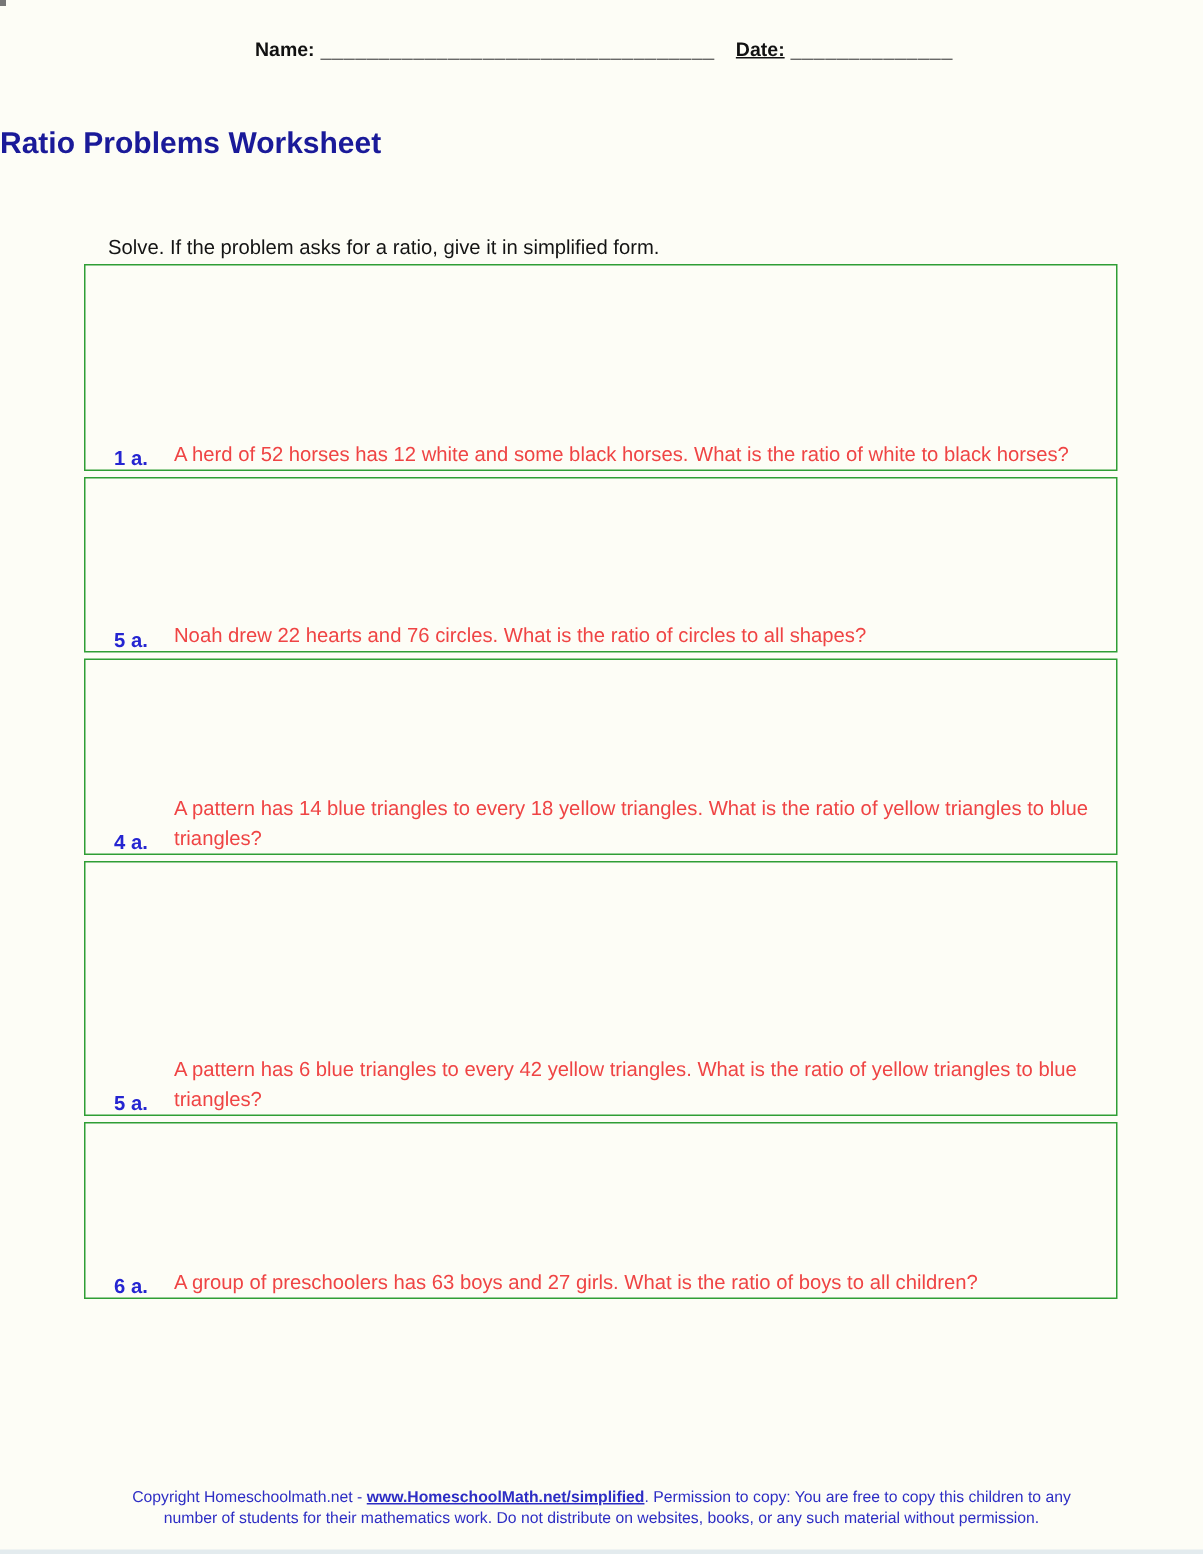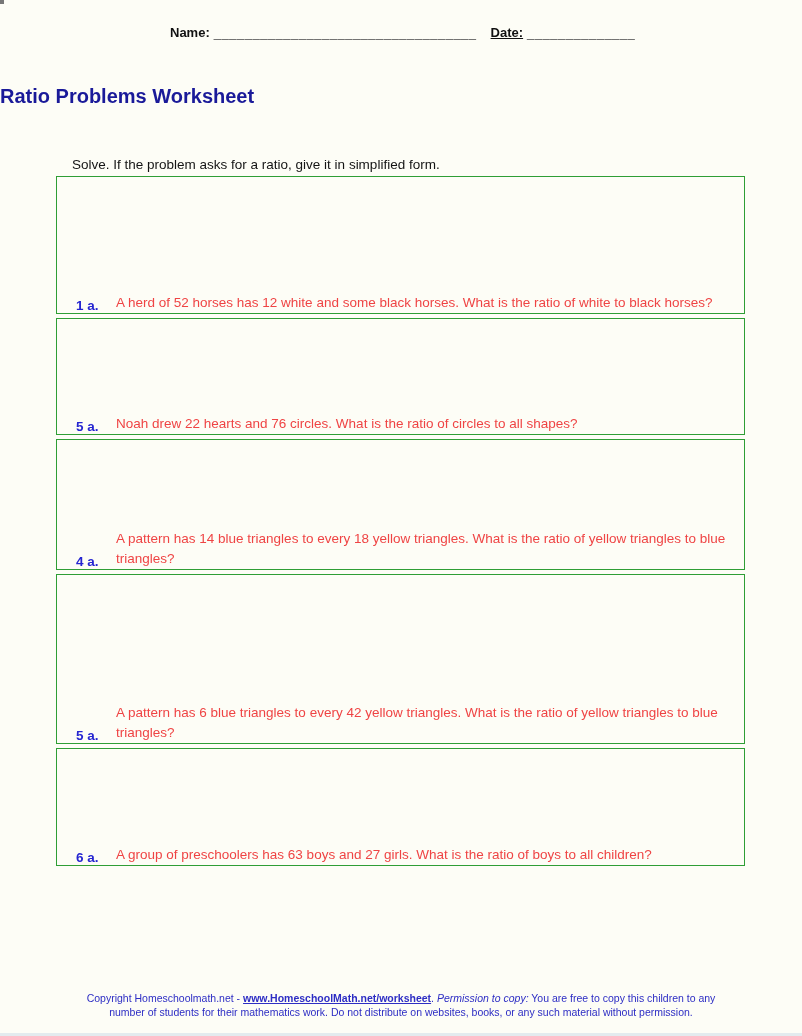--- a/index.html
+++ b/index.html
@@ -63,21 +63,21 @@
   .footer{
     position:absolute;left:0;right:0;top:992px;
     margin:0 auto;width:640px;
     text-align:center;
     font-size:10.5px;line-height:13.5px;
     color:var(--footer-text);
   }
   .flink{
     font-weight:bold;text-decoration:underline;color:var(--footer-text);cursor:pointer;
   }
-  .perm-italic{font-style:italic;}
+  .perm-italic{}
 </style>
 </head>
 <body>
 
 <div class="sheet">
 
   <div class="corner-mark"></div>
 
   <div class="header-row">
     <span class="hdr-label">Name:</span><span class="blank">__________________________________</span><span class="hdr-label date-label">Date:</span><span class="blank">______________</span>
@@ -103,17 +103,17 @@
     <div class="problem" style="height:170px">
       <span class="plabel">5 a.</span>
       <span class="ptext">A pattern has 6 blue triangles to every 42 yellow triangles. What is the ratio of yellow triangles to blue triangles?</span>
     </div>
     <div class="problem" style="height:118px">
       <span class="plabel">6 a.</span>
       <span class="ptext">A group of preschoolers has 63 boys and 27 girls. What is the ratio of boys to all children?</span>
     </div>
   </div>
 
-  <p class="footer"><span>Copyright Homeschoolmath.net - </span><a class="flink">www.HomeschoolMath.net/worksheet</a><span>. </span><span class="perm-italic">Permission to copy:</span><span> You are free to copy this children to any number of students for their mathematics work. Do not distribute on websites, books, or any such material without permission.</span></p>
+  <p class="footer"><span>Copyright Homeschoolmath.net - </span><a class="flink">www.HomeschoolMath.net/simplified</a><span>. </span><span class="perm-italic">Permission to copy:</span><span> You are free to copy this children to any number of students for their mathematics work. Do not distribute on websites, books, or any such material without permission.</span></p>
 
   <div class="bottom-edge"></div>
 
 </div>
 
 </body></html>

